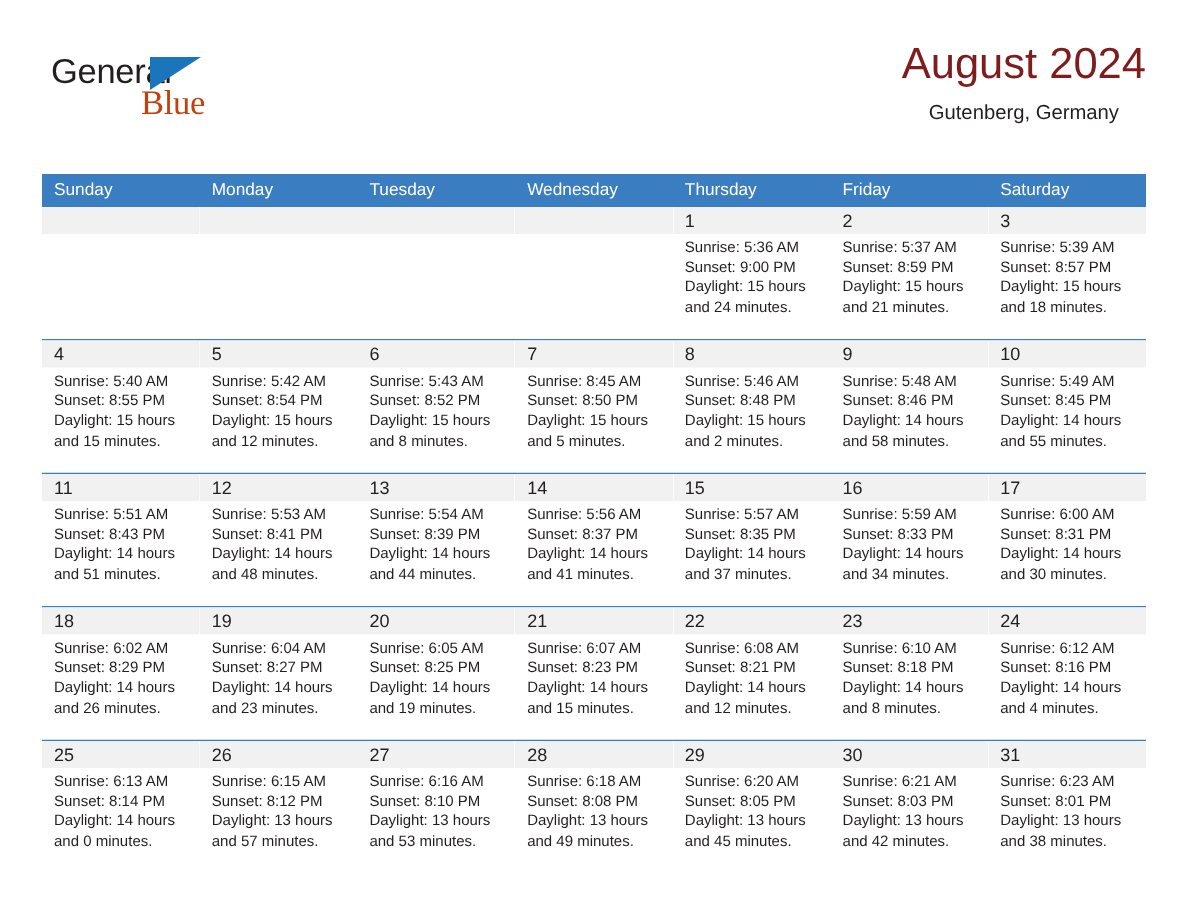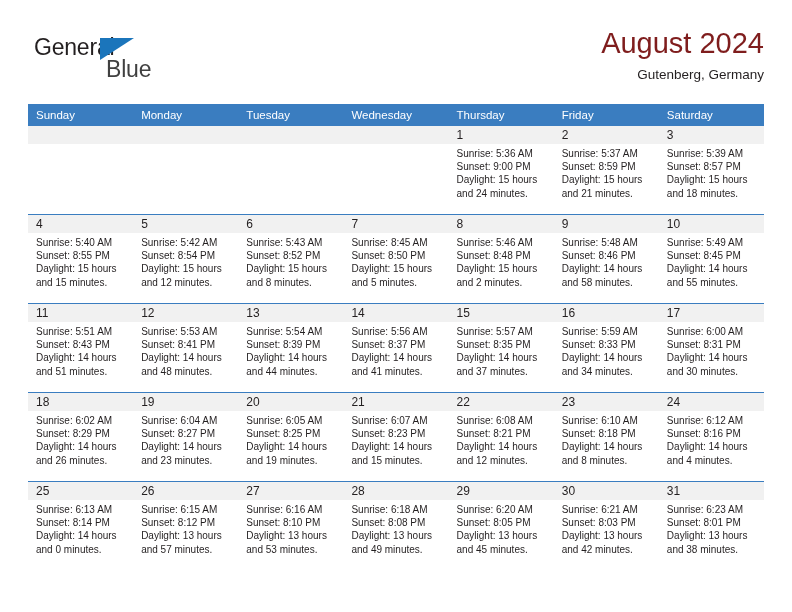--- a/index.html
+++ b/index.html
@@ -41,25 +41,26 @@
     position: absolute;
     left: 0;
     top: 0;
     font-size: 23px;
     letter-spacing: -0.2px;
     color: #231f20;
     font-family: "Liberation Sans", sans-serif;
   }
   .logo-blue {
     position: absolute;
-    left: 72px;
+    left: 60px;
     top: 22px;
     font-size: 23px;
-    color: #404040;
+    color: #c2410c;
     letter-spacing: -0.2px;
+    font-family: Liberation Serif, serif;
   }
   .logo-triangle {
     position: absolute;
     left: 66px;
     top: 4px;
     width: 0;
     height: 0;
     border-left: 34px solid #1b75bb;
     border-bottom: 22px solid transparent;
   }
@@ -76,27 +77,28 @@
     color: #7f1d1d;
     line-height: 34px;
     white-space: nowrap;
   }
   .cal-subtitle {
     font-size: 13.5px;
     color: #231f20;
     line-height: 20px;
     margin-top: 5px;
     white-space: nowrap;
+    text-align: center;
   }
 
   
   .calendar {
     position: absolute;
     left: 28px;
-    top: 104px;
+    top: 116px;
     width: 736px;
   }
   .weekdays {
     display: flex;
     background: #3a7dc0;
     height: 22px;
   }
   .weekday {
     flex: 1 1 0;
     color: #ffffff;

